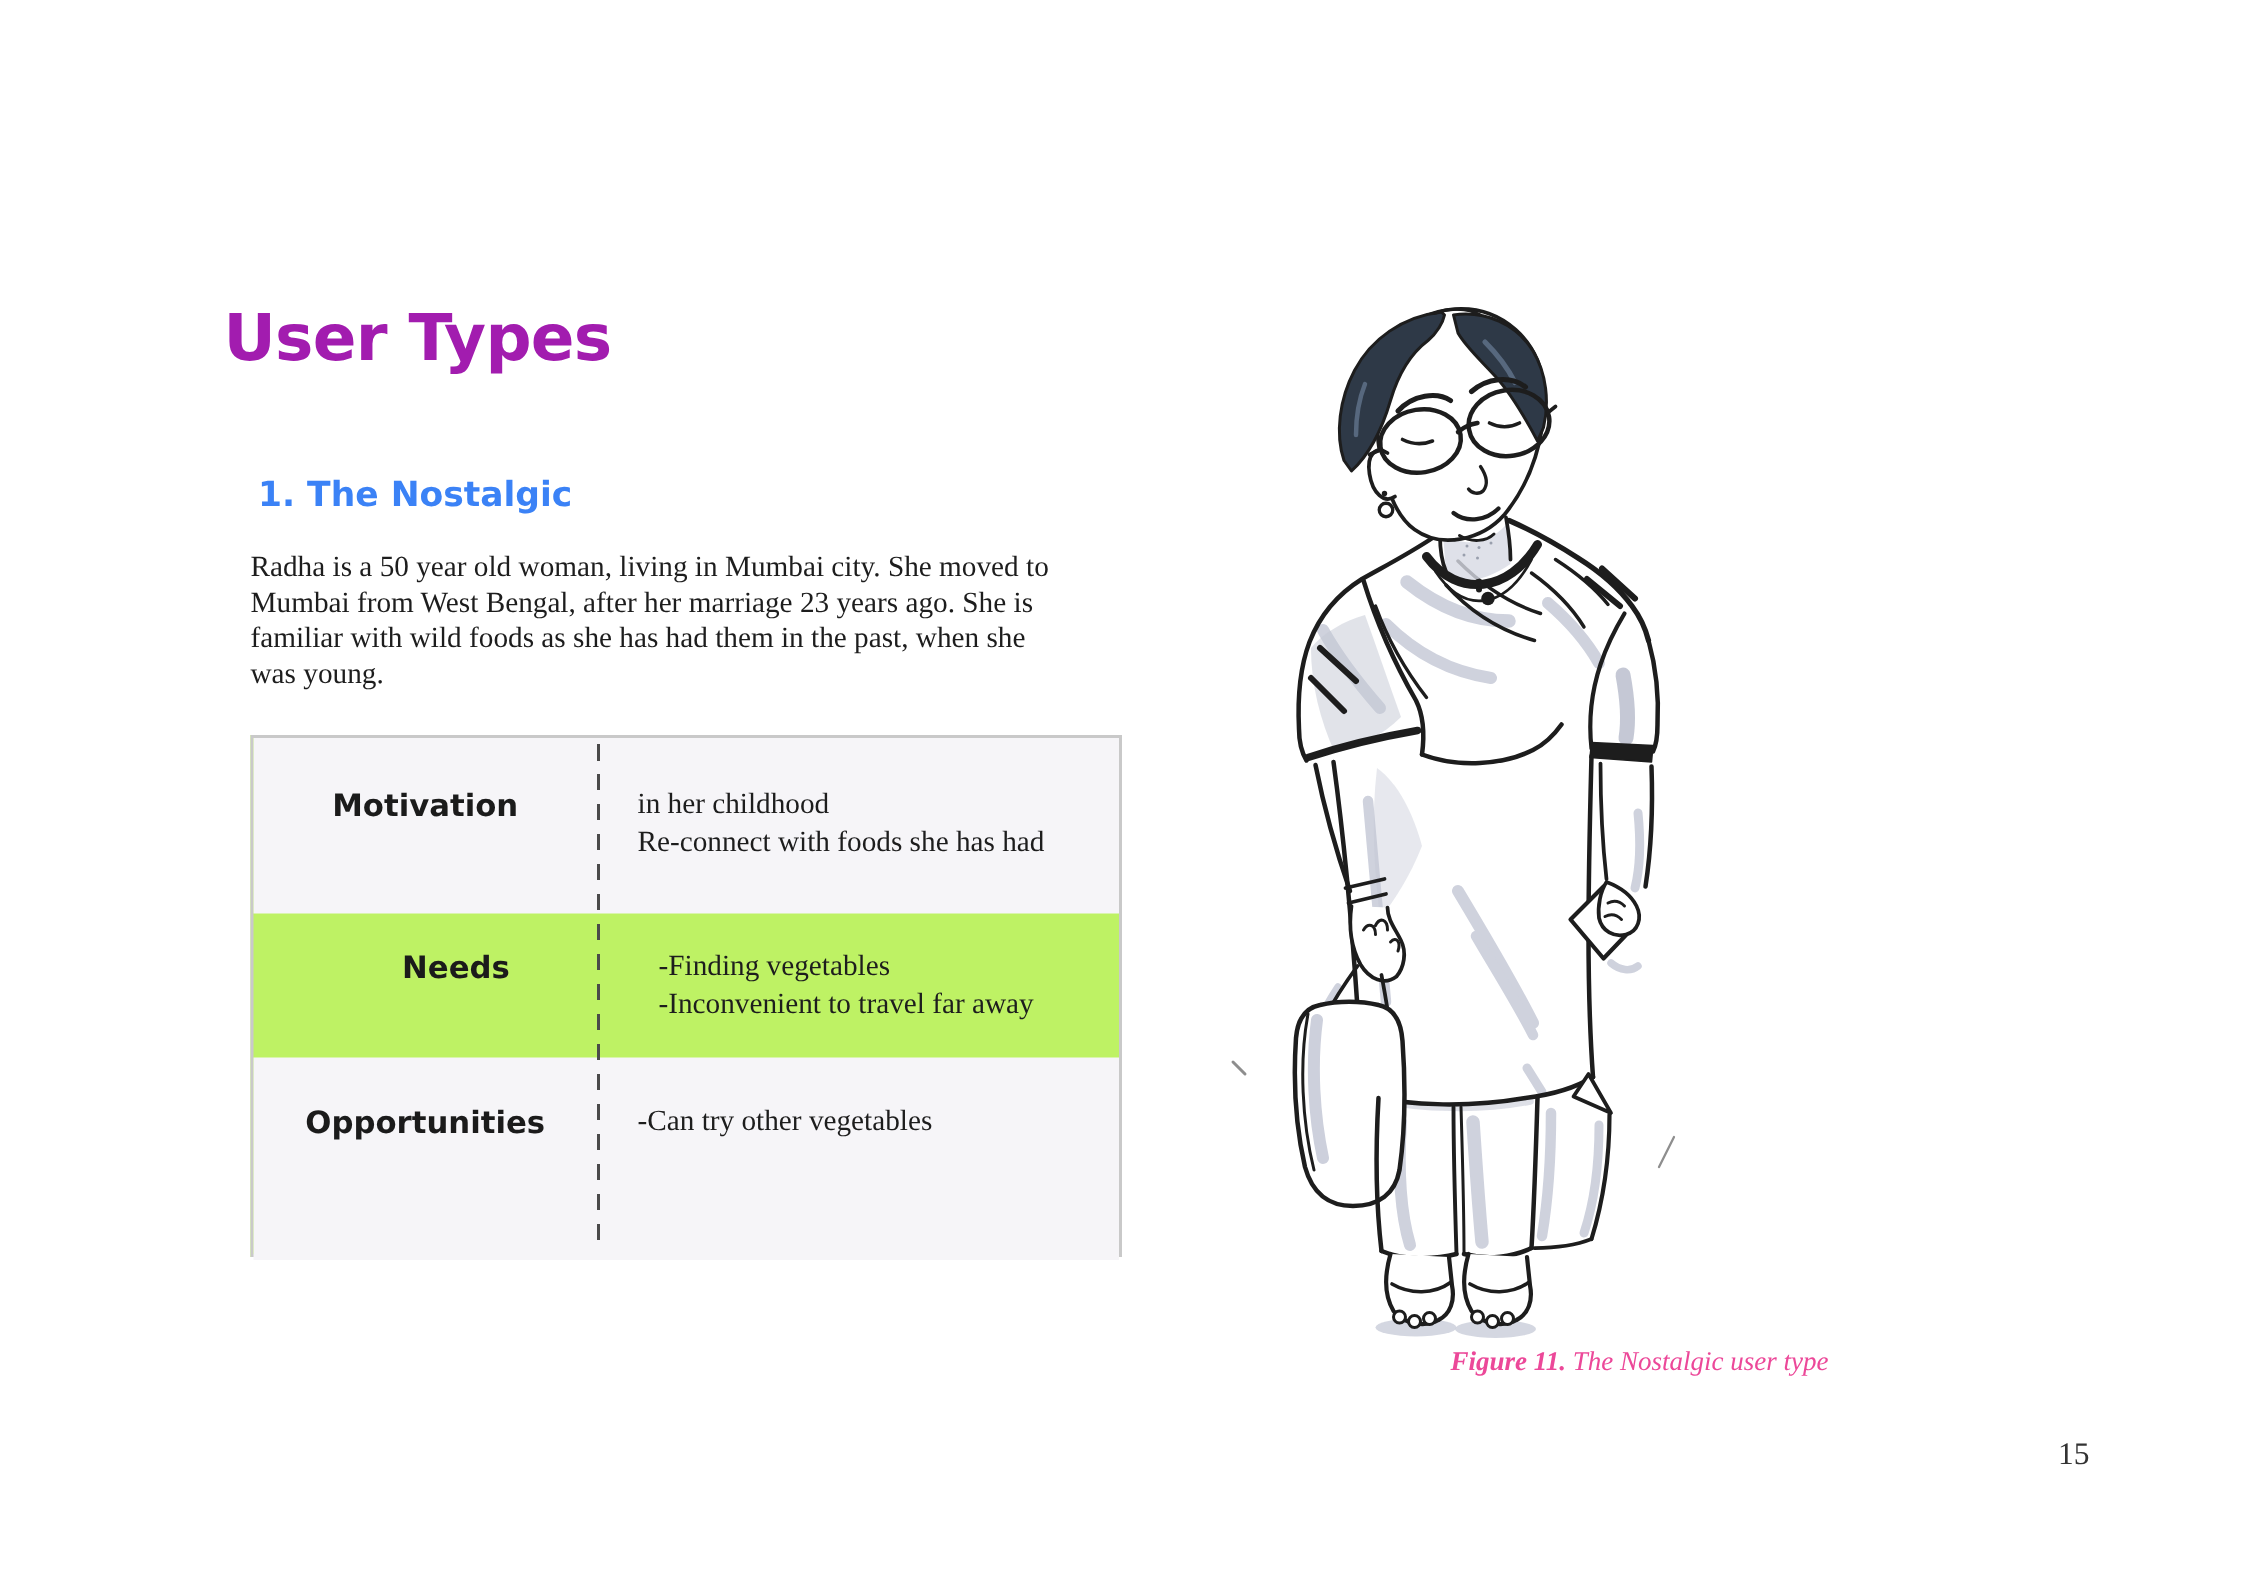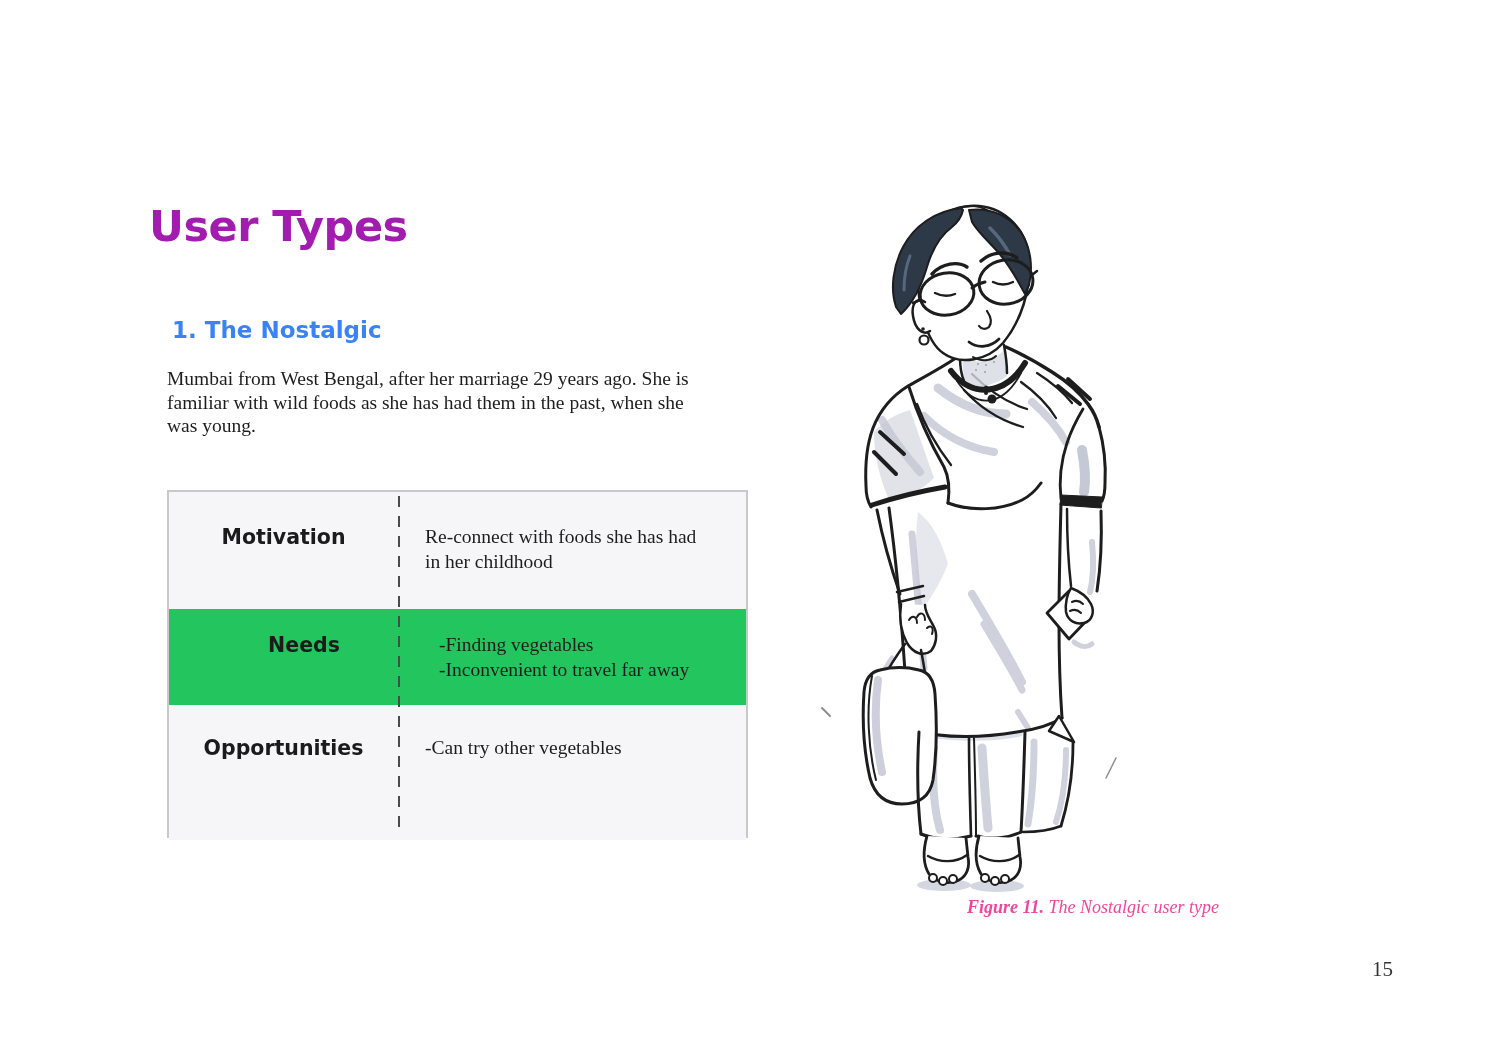--- a/index.html
+++ b/index.html
@@ -16,21 +16,21 @@
   .section-heading{
     left:172px;top:317px;font-family:"DejaVu Sans", sans-serif;
     font-weight:700;font-size:23px;color:#3b82f6;
   }
   
   .intro{
     left:167px;top:367px;width:600px;font-size:19.5px;line-height:23.6px;color:#1d1d1d;
   }
   
   .ptable{
-    left:167px;top:490px;width:581px;height:348px;background:#22c55e;
+    left:167px;top:490px;width:581px;height:348px;background:#bef264;
     border:2px solid #c9c9c9;box-sizing:border-box;
   }
   .prow{display:flex;width:100%;box-sizing:border-box;}
   .prow.shade{background:#f6f5f8;}
   .prow.r0{height:117px;}
   .prow.r1{height:96px;}
   .prow.r2{height:135px;}
   .plabel{
     width:229px;text-align:center;font-family:"DejaVu Sans", sans-serif;
     font-weight:700;font-size:20.5px;line-height:24.5px;color:#1b1b1b;box-sizing:border-box;
@@ -52,31 +52,32 @@
   .page-number{left:1372px;top:957px;font-size:21px;color:#333;}
 </style>
 </head>
 <body>
 
 <div class="abs title">User Types</div>
 
 <div class="abs section-heading">1. The Nostalgic</div>
 
 <div class="abs intro">
-  <div>Mumbai from West Bengal, after her marriage 29 years ago. She is</div>
+  <div>Radha is a 50 year old woman, living in Mumbai city. She moved to</div>
+  <div>Mumbai from West Bengal, after her marriage 23 years ago. She is</div>
   <div>familiar with wild foods as she has had them in the past, when she</div>
   <div>was young.</div>
 </div>
 
 <div class="abs ptable" style="position:absolute;">
   <div class="prow r0 shade">
     <div class="plabel">Motivation</div>
     <div class="pcell">
+      <div>in her childhood</div>
       <div>Re-connect with foods she has had</div>
-      <div>in her childhood</div>
     </div>
   </div>
   <div class="prow r1">
     <div class="plabel">Needs</div>
     <div class="pcell">
       <div>-Finding vegetables</div>
       <div>-Inconvenient to travel far away</div>
     </div>
   </div>
   <div class="prow r2 shade">

